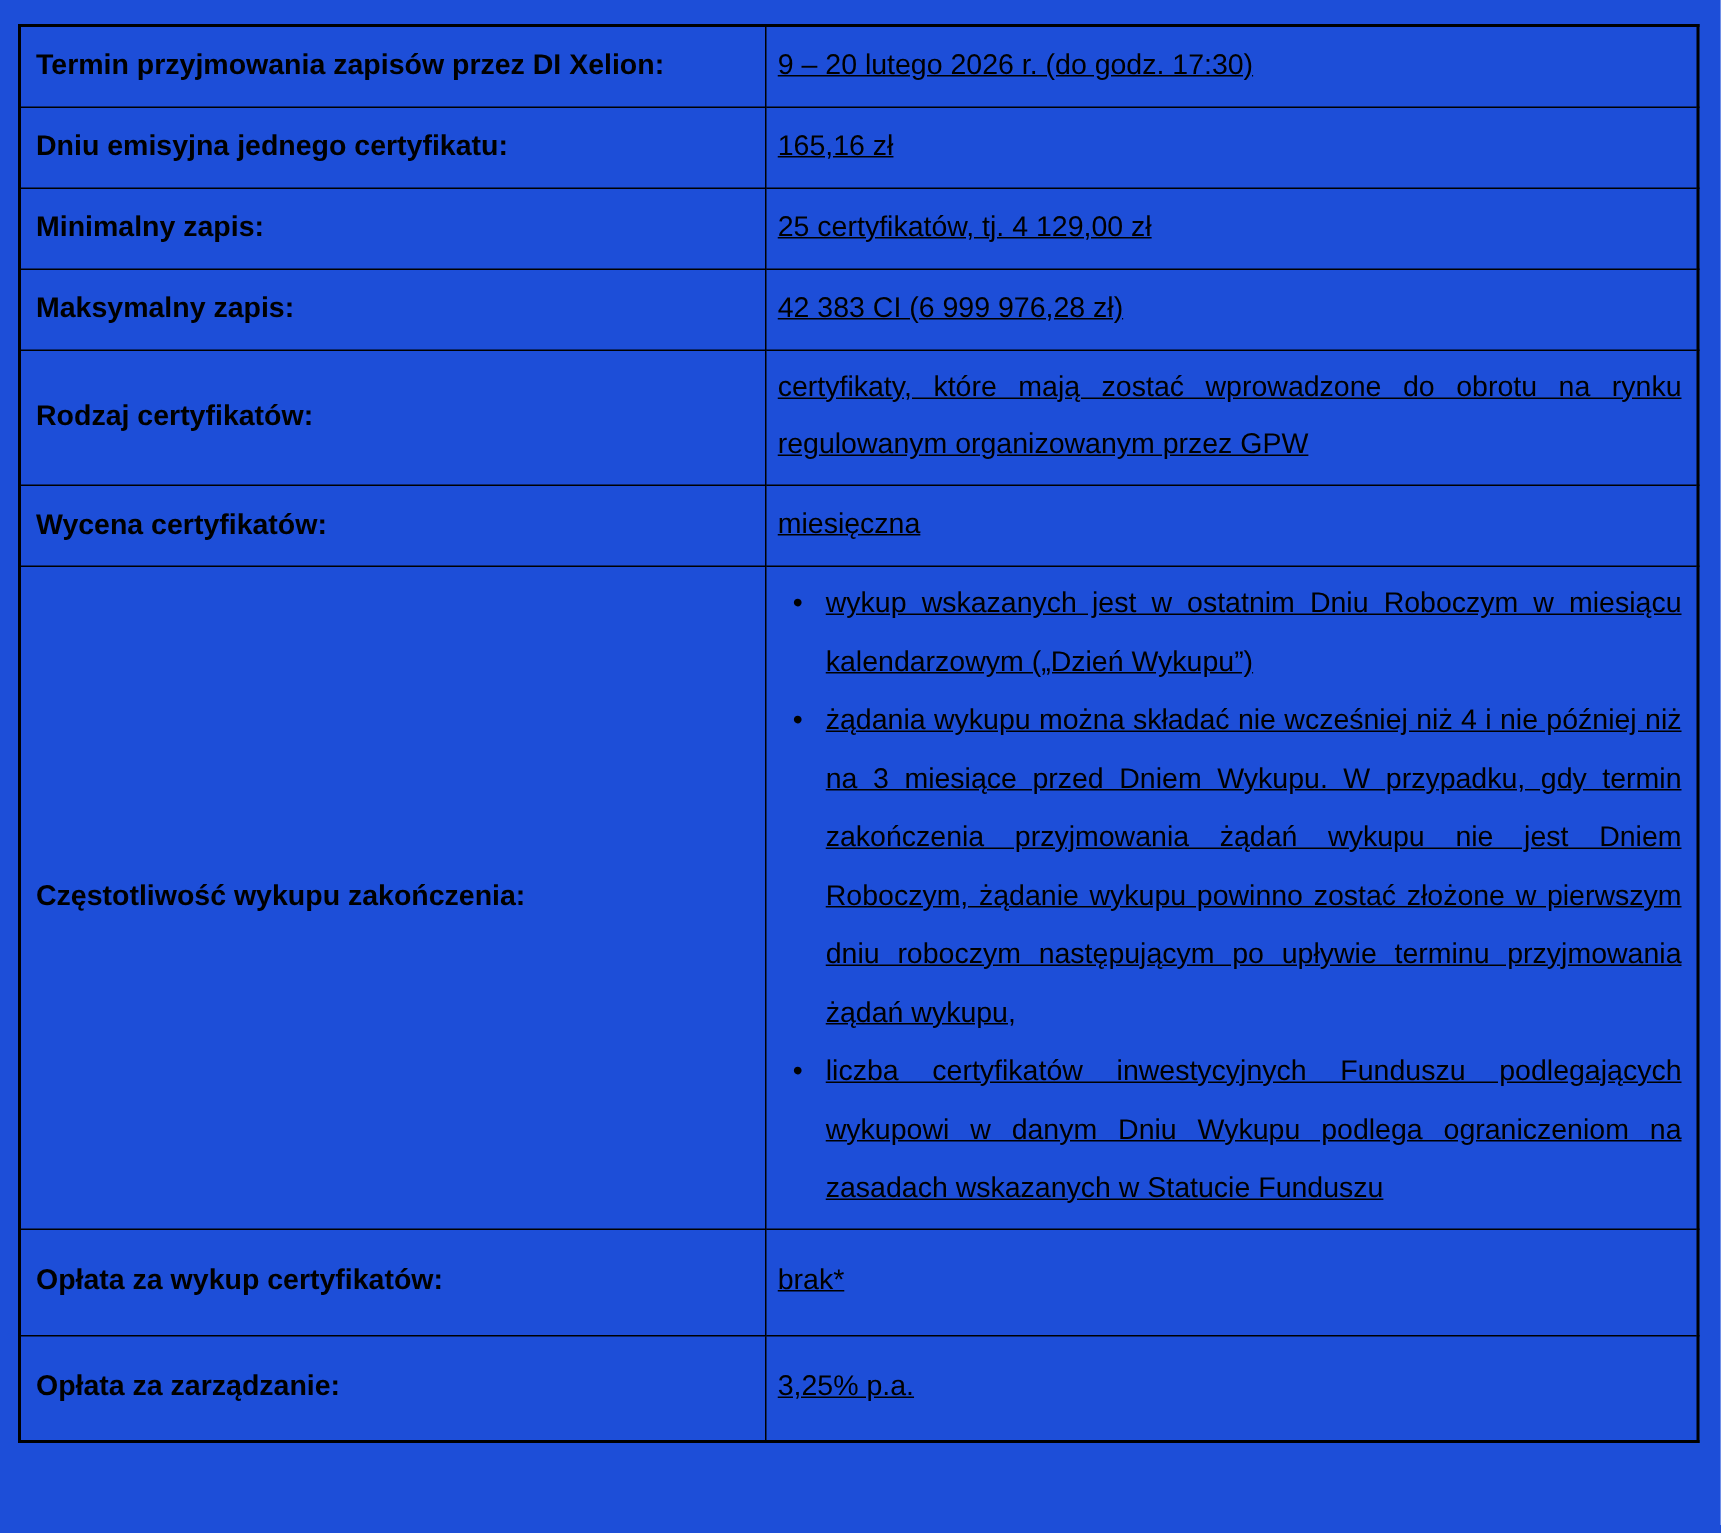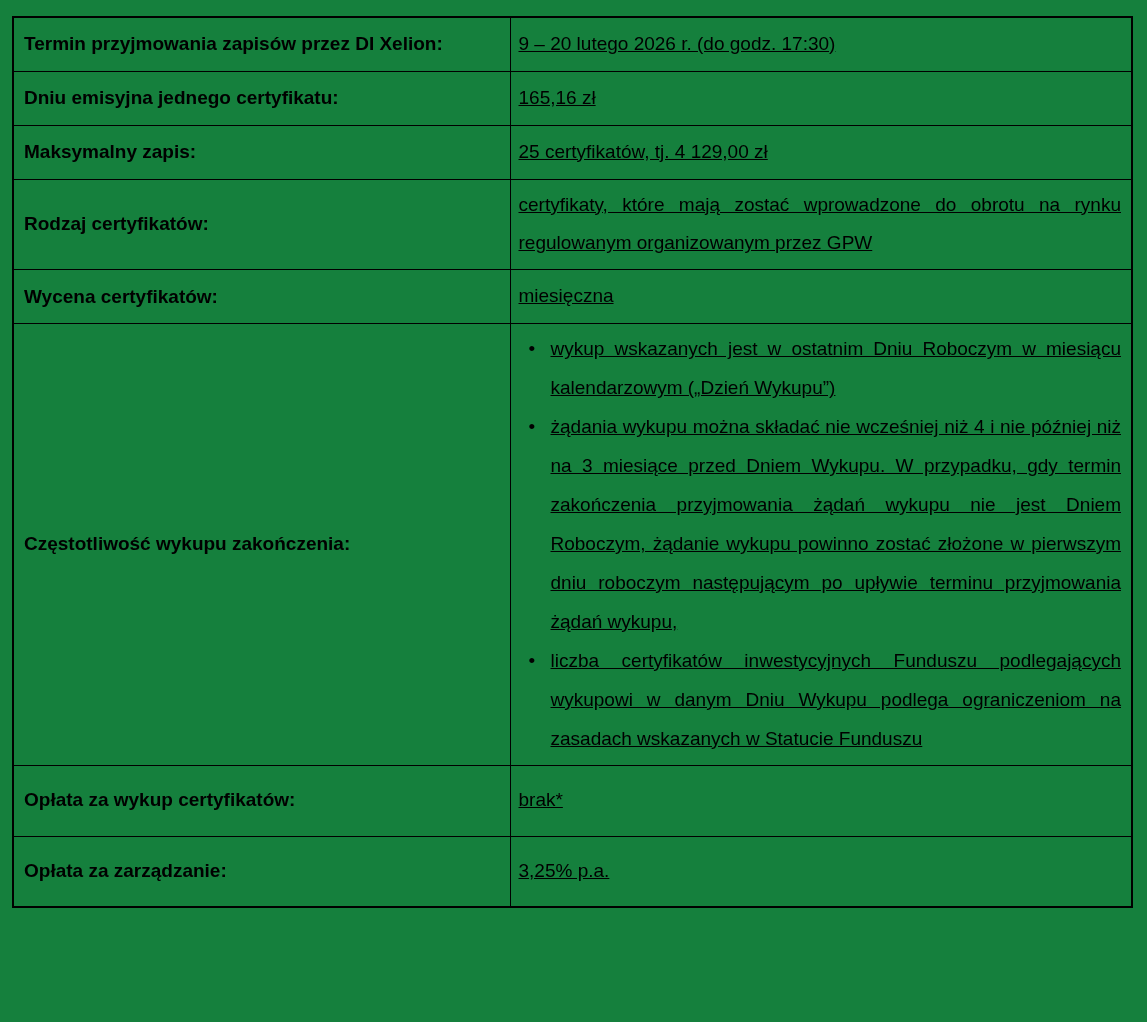--- a/index.html
+++ b/index.html
@@ -7,21 +7,21 @@
     padding: 0;
     background: #ffffff;
     color: #000000;
     font-family: "Liberation Sans", sans-serif;
   }
   .page {
     width: 1147px;
     height: 1022px;
     box-sizing: border-box;
     padding: 16px 14px 14px 12px;
-    background: #15803d;
+    background: #1d4ed8;
   }
   table.info-table {
     border-collapse: collapse;
     table-layout: fixed;
     width: 1121px;
     border: 2px solid #000000;
   }
   table.info-table td {
     border: 1px solid #000000;
     font-size: 19px;
@@ -73,22 +73,26 @@
     <tbody>
       <tr class="h55">
         <td class="label-cell">Termin przyjmowania zapisów przez DI Xelion:</td>
         <td class="value-cell">9 – 20 lutego 2026 r. (do godz. 17:30)</td>
       </tr>
       <tr class="h55">
         <td class="label-cell">Dniu emisyjna jednego certyfikatu:</td>
         <td class="value-cell">165,16 zł</td>
       </tr>
       <tr class="h55">
+        <td class="label-cell">Minimalny zapis:</td>
+        <td class="value-cell">25 certyfikatów, tj. 4 129,00 zł</td>
+      </tr>
+      <tr class="h55">
         <td class="label-cell">Maksymalny zapis:</td>
-        <td class="value-cell">25 certyfikatów, tj. 4 129,00 zł</td>
+        <td class="value-cell">42 383 CI (6 999 976,28 zł)</td>
       </tr>
       <tr class="h88">
         <td class="label-cell">Rodzaj certyfikatów:</td>
         <td class="value-cell justify">certyfikaty, które mają zostać wprowadzone do obrotu na rynku regulowanym organizowanym przez GPW</td>
       </tr>
       <tr class="h55">
         <td class="label-cell">Wycena certyfikatów:</td>
         <td class="value-cell">miesięczna</td>
       </tr>
       <tr class="h412">

